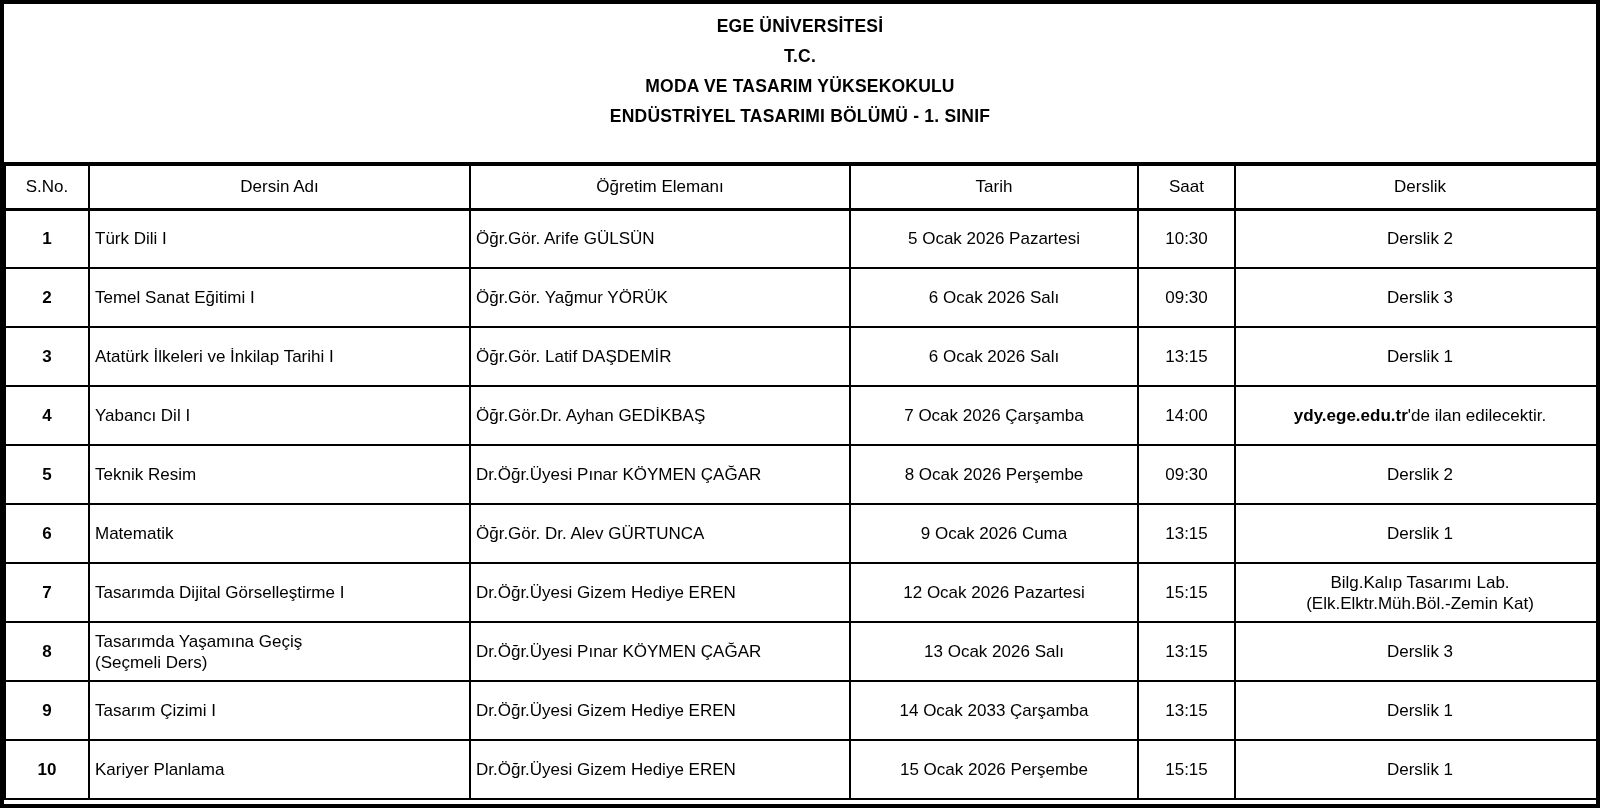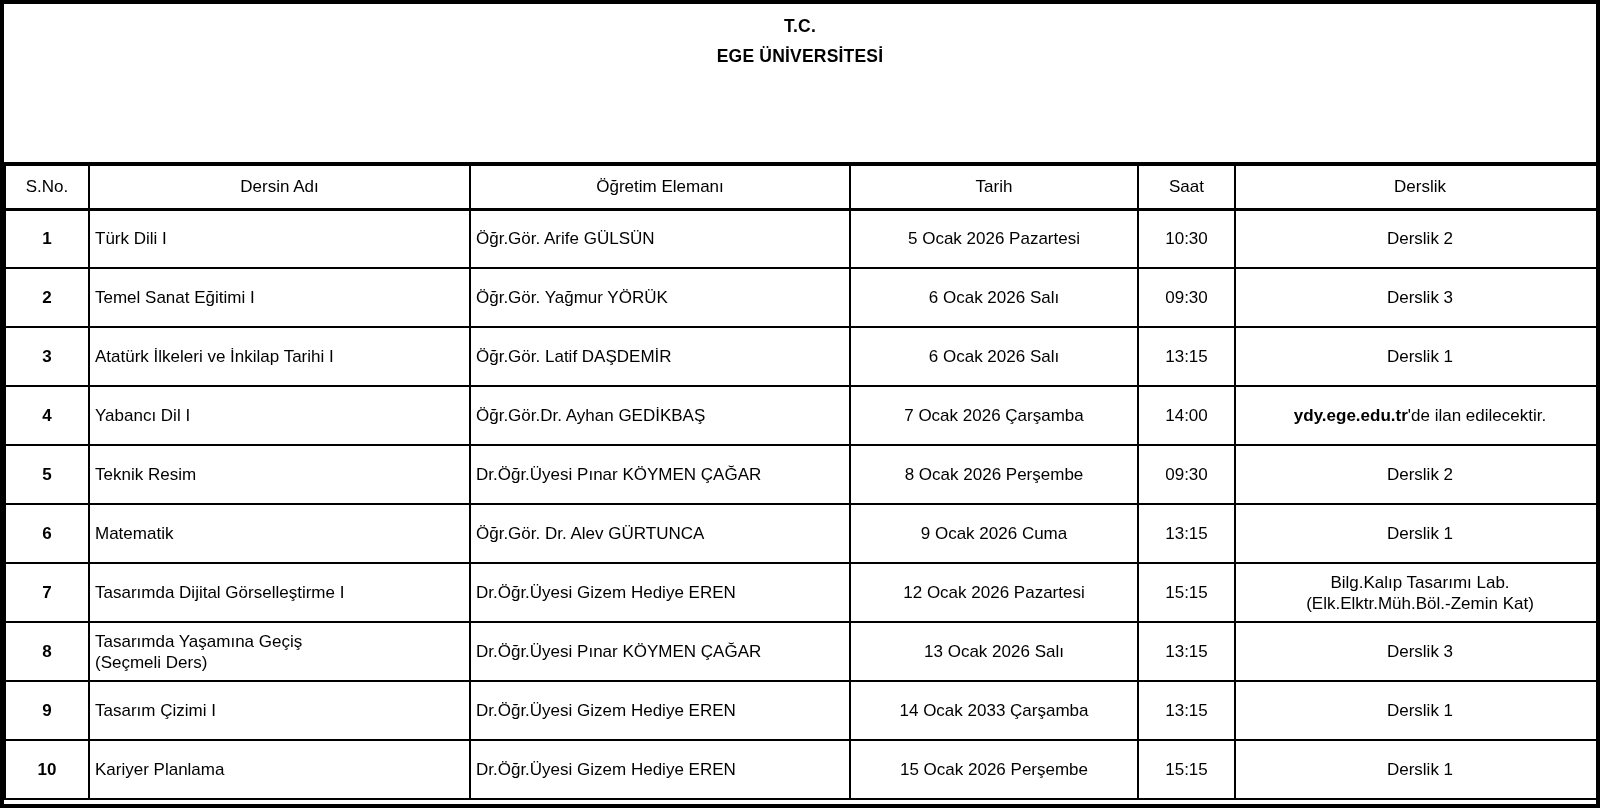--- a/index.html
+++ b/index.html
@@ -60,22 +60,24 @@
   .two-line { font-size: 16px; line-height: 21px; }
   td .cell-line { display: block; }
   td.c-room b { font-weight: bold; }
 </style>
 </head>
 <body>
 
 <div class="page">
 
   <header class="title-block">
+    <div class="title-line">EGE ÜNİVERSİTESİ</div>
     <div class="title-line">T.C.</div>
-    <div class="title-line">EGE ÜNİVERSİTESİ</div>
+    <div class="title-line">MODA VE TASARIM YÜKSEKOKULU</div>
+    <div class="title-line">ENDÜSTRİYEL TASARIMI BÖLÜMÜ - 1. SINIF</div>
   </header>
 
   <table class="schedule">
     <colgroup>
       <col style="width:84px">
       <col style="width:381px">
       <col style="width:380px">
       <col style="width:288px">
       <col style="width:97px">
       <col style="width:370px">

